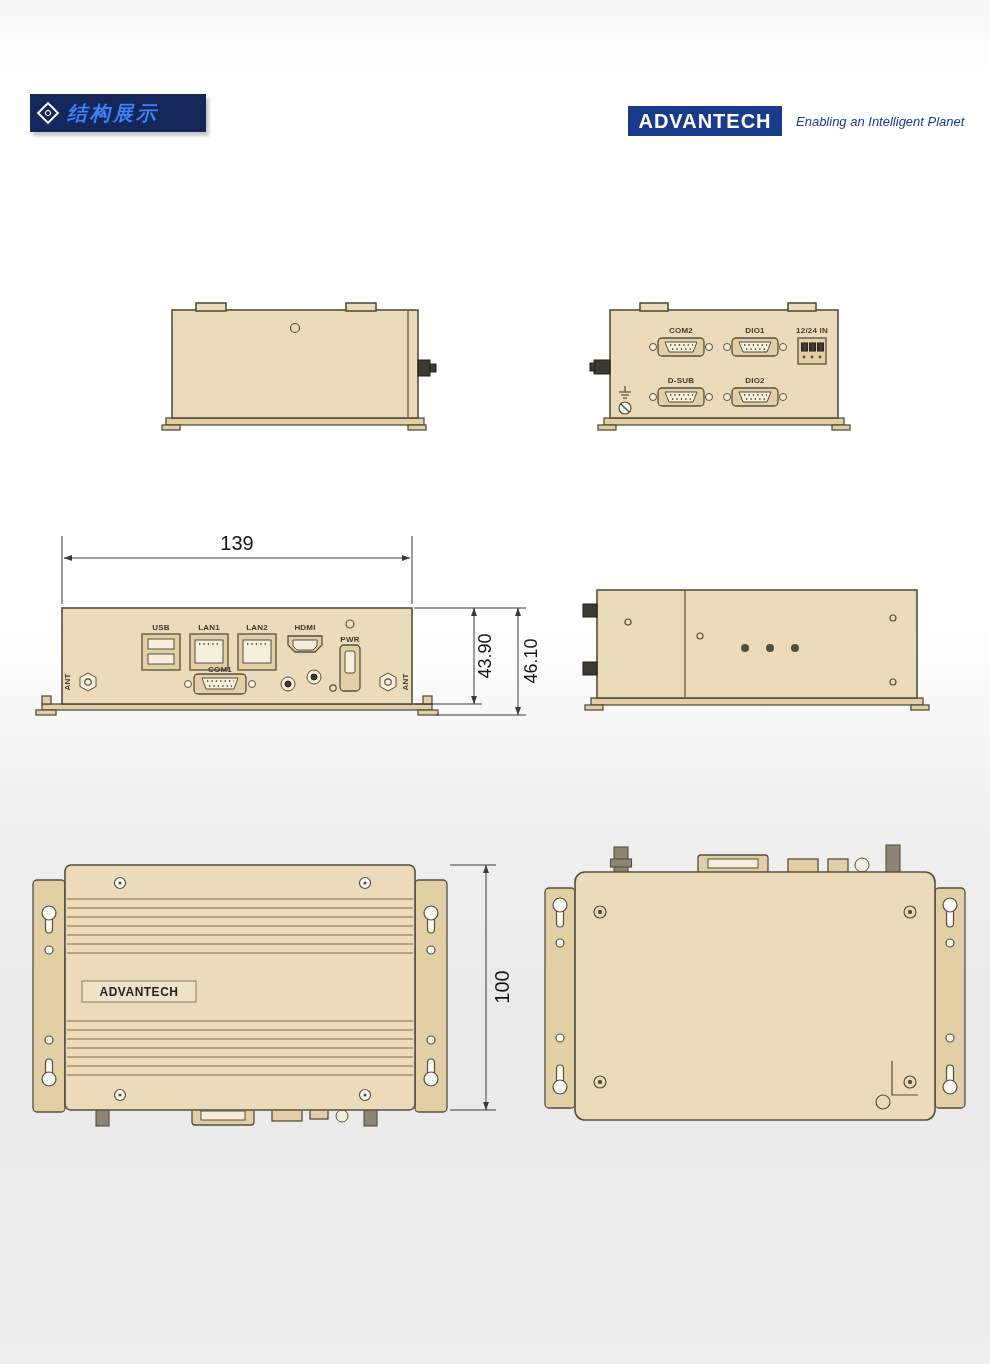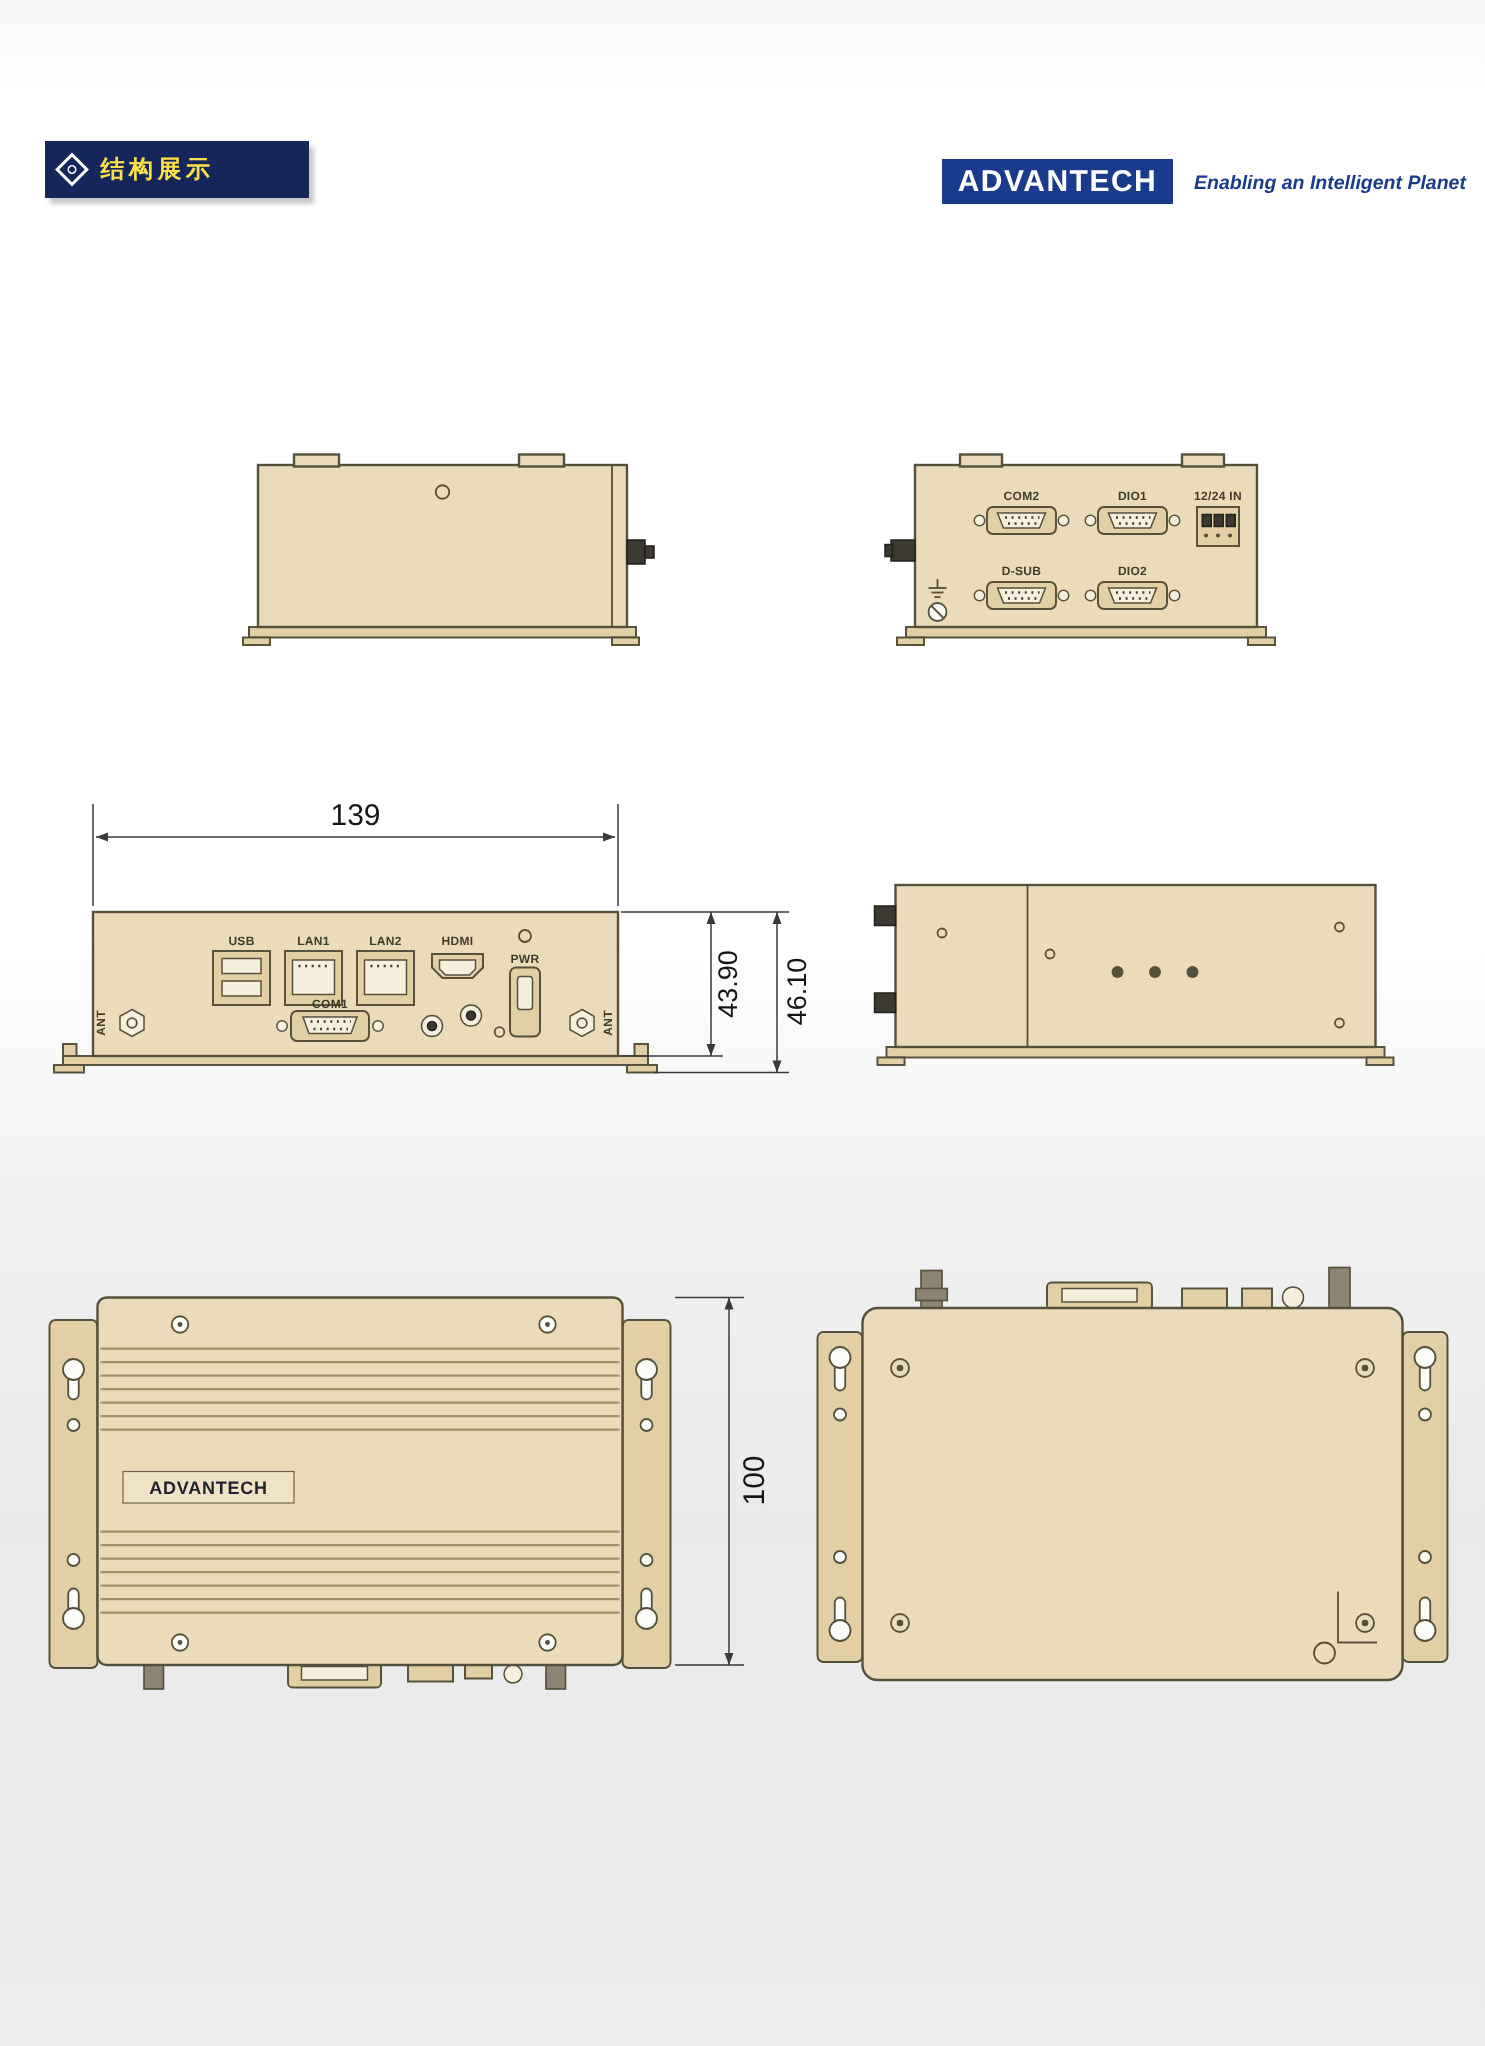--- a/index.html
+++ b/index.html
@@ -7,27 +7,27 @@
   .page { position:relative; width:990px; height:1364px; margin:0 auto; overflow:hidden;
     background: linear-gradient(180deg,#f7f7f7 0%,#ffffff 5%,#ffffff 46%,#f1f1f1 58%,#eaeaea 74%,#ededed 100%); }
 
   
   .banner { position:absolute; left:30px; top:94px; height:38px; min-width:176px;
     background:#14265a; display:flex; align-items:center; gap:11px; padding:0 14px 0 10px;
     box-shadow:3px 4px 3px rgba(0,0,0,0.22); }
   .diamond { width:16px; height:16px; border:2px solid #fff; transform:rotate(45deg);
     display:flex; align-items:center; justify-content:center; flex:0 0 auto; }
   .diamond-inner { width:6px; height:6px; border:1.5px solid #fff; border-radius:50%; }
-  .banner-title { color:#fde047; font-size:16px; font-weight:bold; letter-spacing:3px; white-space:nowrap; }
+  .banner-title { color:#3b82f6; font-size:20px; font-weight:bold; letter-spacing:3px; white-space:nowrap;font-style:italic; }
 
   .brand { position:absolute; left:628px; top:106px; display:flex; align-items:center; gap:14px; }
   .logo-box { width:154px; height:30px; background:#1a3a8c; color:#fff; display:flex;
     align-items:center; justify-content:center; font-weight:bold; font-size:20px;
     letter-spacing:1px; font-family:"Liberation Sans", sans-serif; }
-  .tagline { color:#1a3a8c; font-size:13px; font-weight:bold; font-style:italic; white-space:nowrap; }
+  .tagline { color:#1a3a8c; font-size:13px; font-weight:normal; font-style:italic; white-space:nowrap; }
 
   
   svg.view { position:absolute; overflow:visible; }
   .st   { fill:#ecdbba; stroke:#55503c; stroke-width:1.6; }
   .st2  { fill:#e2cfa6; stroke:#55503c; stroke-width:1.3; }
   .plate{ fill:#f0e2c4; stroke:#6b6450; stroke-width:0.8; }
   .inner{ fill:#f6efdd; stroke:#55503c; stroke-width:1; }
   .dark { fill:#3c3931; stroke:#23211c; stroke-width:1; }
   .metal{ fill:#8d8474; stroke:#55503c; stroke-width:1.1; }
   .ln   { stroke:#55503c; stroke-width:1.2; fill:none; }

